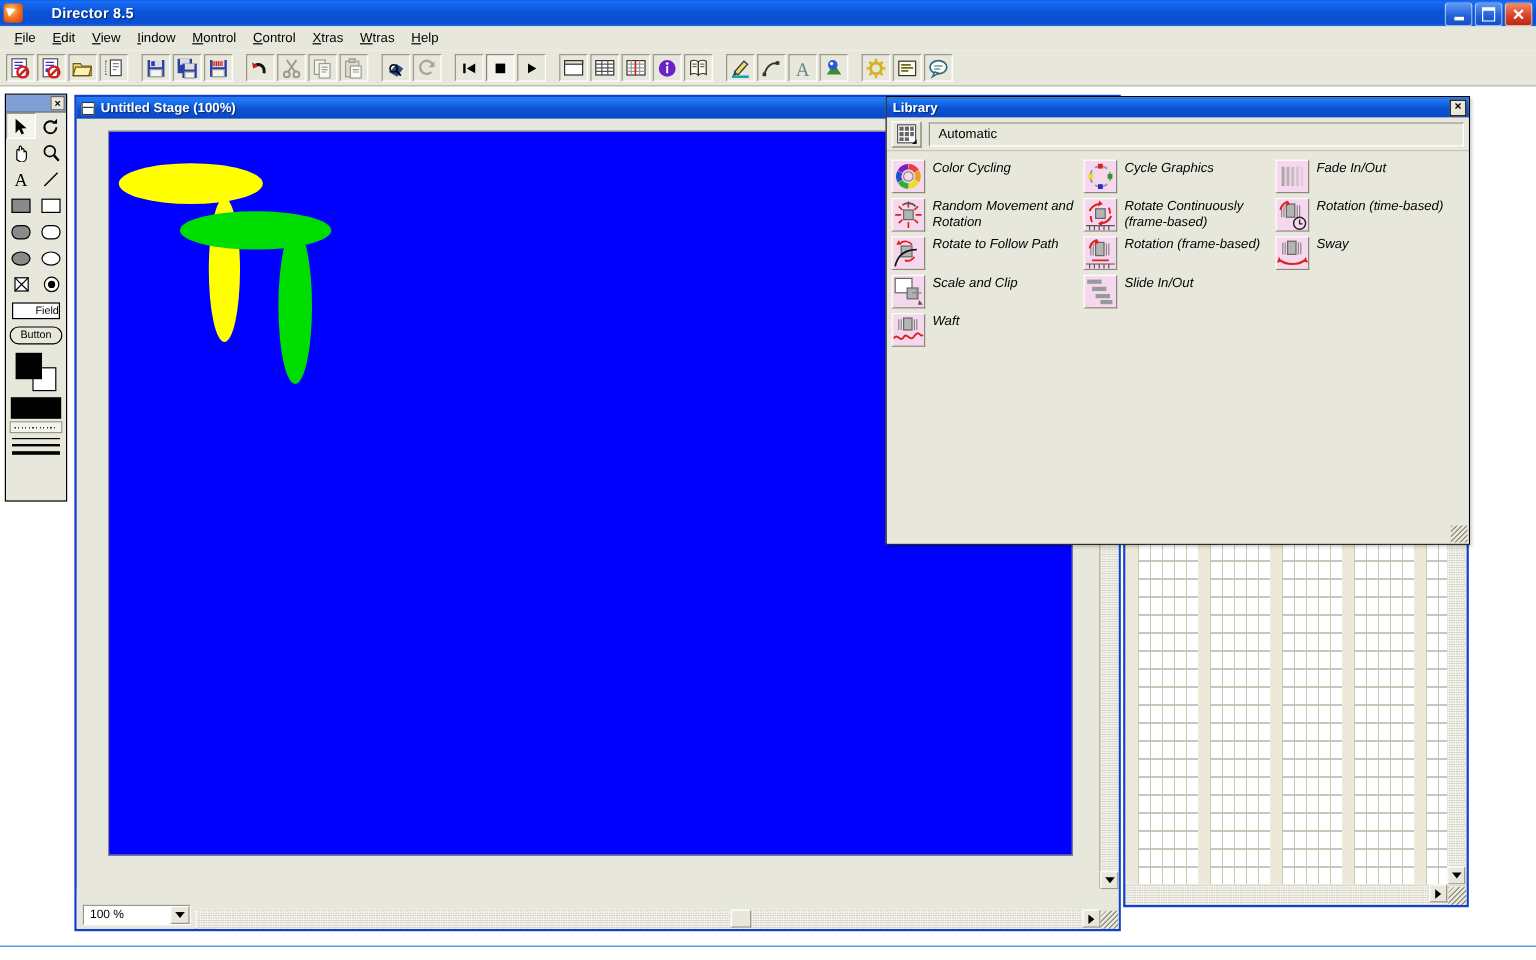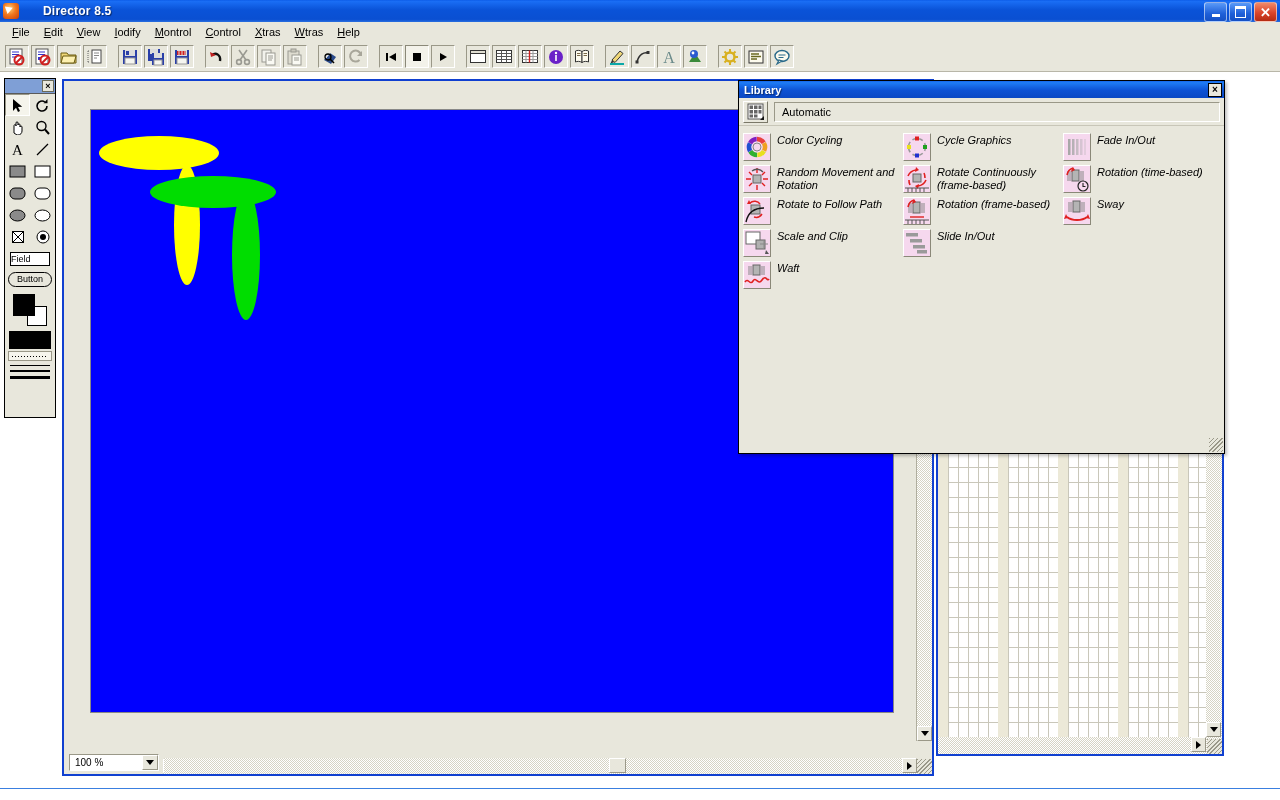--- a/index.html
+++ b/index.html
@@ -96,21 +96,21 @@
     display: flex; align-items: center; justify-content: center;
     box-sizing: border-box; background: #e8e7dc;
   }
   .tp-cell.sel { background: #f5f4ec; border-color: #9a9888 #ffffff #ffffff #9a9888; }
   .tp-wide {
     width: 50px; height: 21px; display: flex; align-items: center; justify-content: center;
     background: #e8e7dc;
   }
   .tp-field {
     width: 40px; height: 14px; background: #fff; border: 1px solid #000;
-    font-size: 9px; line-height: 13px; text-align: left; box-sizing: border-box;
+    font-size: 9px; line-height: 13px; text-align: right; box-sizing: border-box;
   }
   .tp-buttonshape {
     width: 44px; height: 15px; background: #e8e7dc; border: 1px solid #000; border-radius: 8px;
     font-size: 9px; line-height: 13px; text-align: center; box-sizing: border-box;
   }
   .tp-colors { position: relative; width: 50px; height: 40px; }
   .tp-fg { position: absolute; left: 8px; top: 4px; width: 22px; height: 22px; background: #000; }
   .tp-bg { position: absolute; left: 22px; top: 16px; width: 20px; height: 20px; background: #fff; border: 1px solid #000; box-sizing: border-box; }
   .tp-pattern { width: 42px; height: 18px; background: #000; margin: 1px auto; }
   .tp-dotted { width: 44px; height: 10px; margin: 2px auto 0; background: #f5f4ec; border: 1px solid #9a9888; box-sizing: border-box; position: relative; }
@@ -280,21 +280,21 @@
       <div class="tb-btn close">
           <span class="glyph-x">✕</span>
         </div>
     </div>
   </div>
 
   <div class="menubar">
     <div class="mi"><u>F</u><span>ile</span></div>
     <div class="mi"><u>E</u><span>dit</span></div>
     <div class="mi"><u>V</u><span>iew</span></div>
-    <div class="mi"><u>I</u><span>odify</span></div>
+    <div class="mi"><u>I</u><span>indow</span></div>
     <div class="mi"><u>M</u><span>ontrol</span></div>
     <div class="mi"><u>C</u><span>ontrol</span></div>
     <div class="mi"><u>X</u><span>tras</span></div>
     <div class="mi"><u>W</u><span>tras</span></div>
     <div class="mi"><u>H</u><span>elp</span></div>
   </div>
 
   <div class="toolbar">
     <div class="tbtn framed">
       <svg width="18" height="18" viewBox="0 0 18 18">
@@ -626,20 +626,24 @@
     </div>
     <div class="score-hscroll">
       <div class="sb-arrow right" style="position:absolute;right:16px;top:0;">
           <span class="ar"></span>
         </div>
       <div class="resize-grip"></div>
     </div>
   </div>
 
   <div class="stagewin">
+    <div class="stage-title">
+      <div class="sw-icon"></div>
+      <div class="sw-text">Untitled Stage (100%)</div>
+    </div>
     <div class="stage-body">
       <div class="stage-canvas">
 
         <svg width="802" height="602" viewBox="0 0 802 602" style="display:block;">
           <g>
             <ellipse cx="96" cy="115" rx="13" ry="60" fill="#ffff00"></ellipse>
             <ellipse cx="68" cy="43" rx="60" ry="17" fill="#ffff00"></ellipse>
           </g>
           <g>
             <ellipse cx="155" cy="145" rx="14" ry="65" fill="#00dd00"></ellipse>

